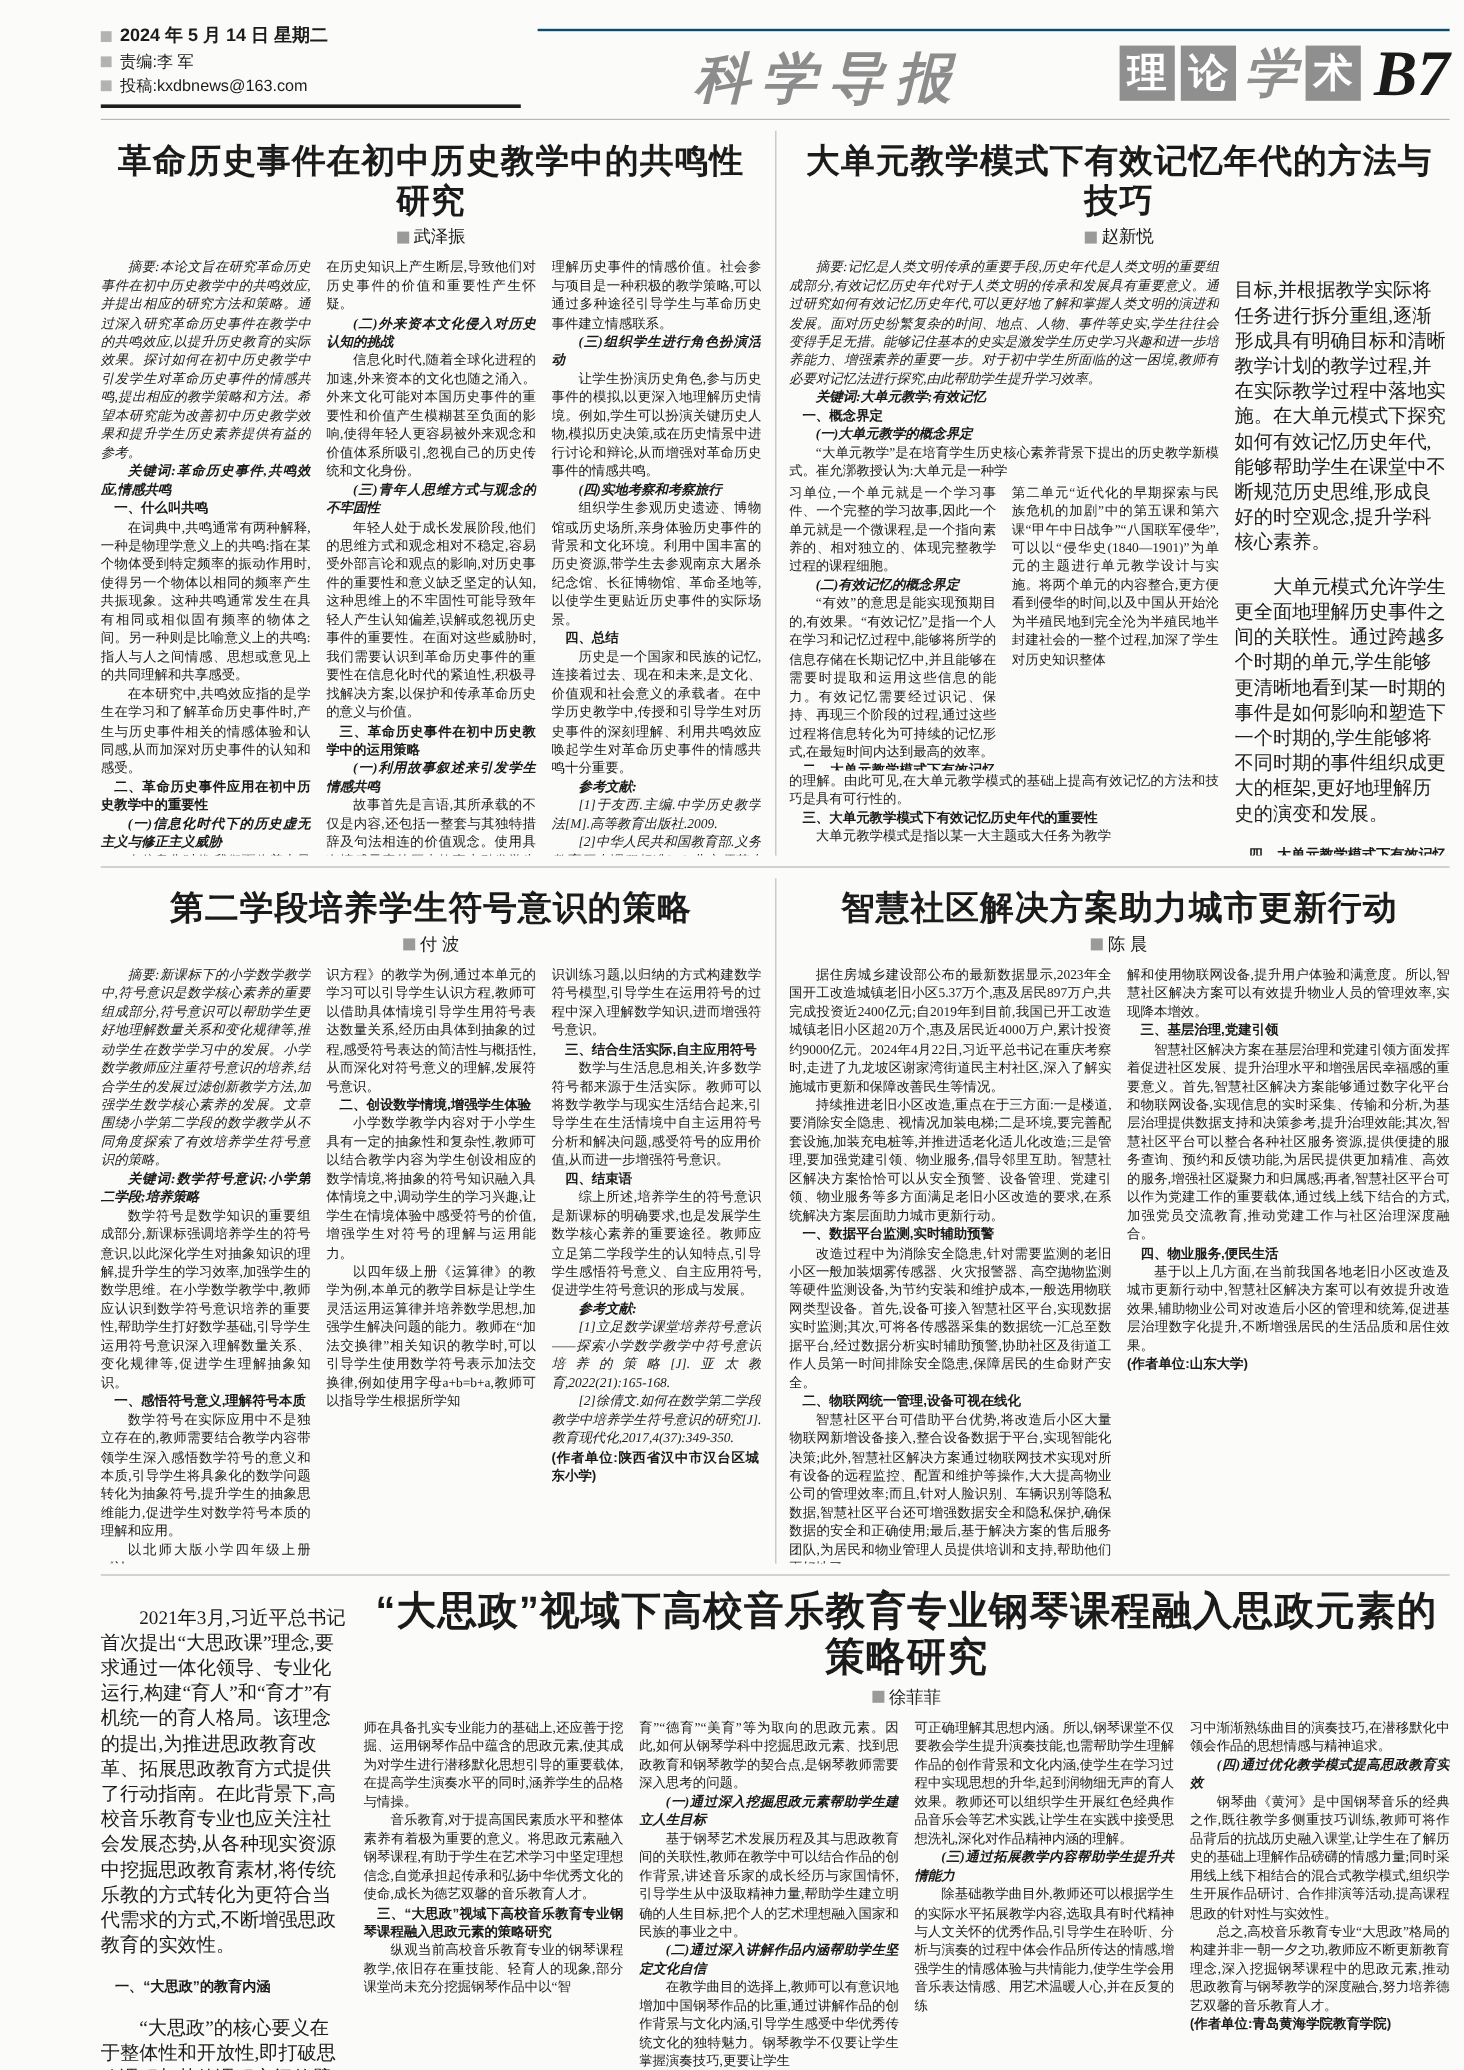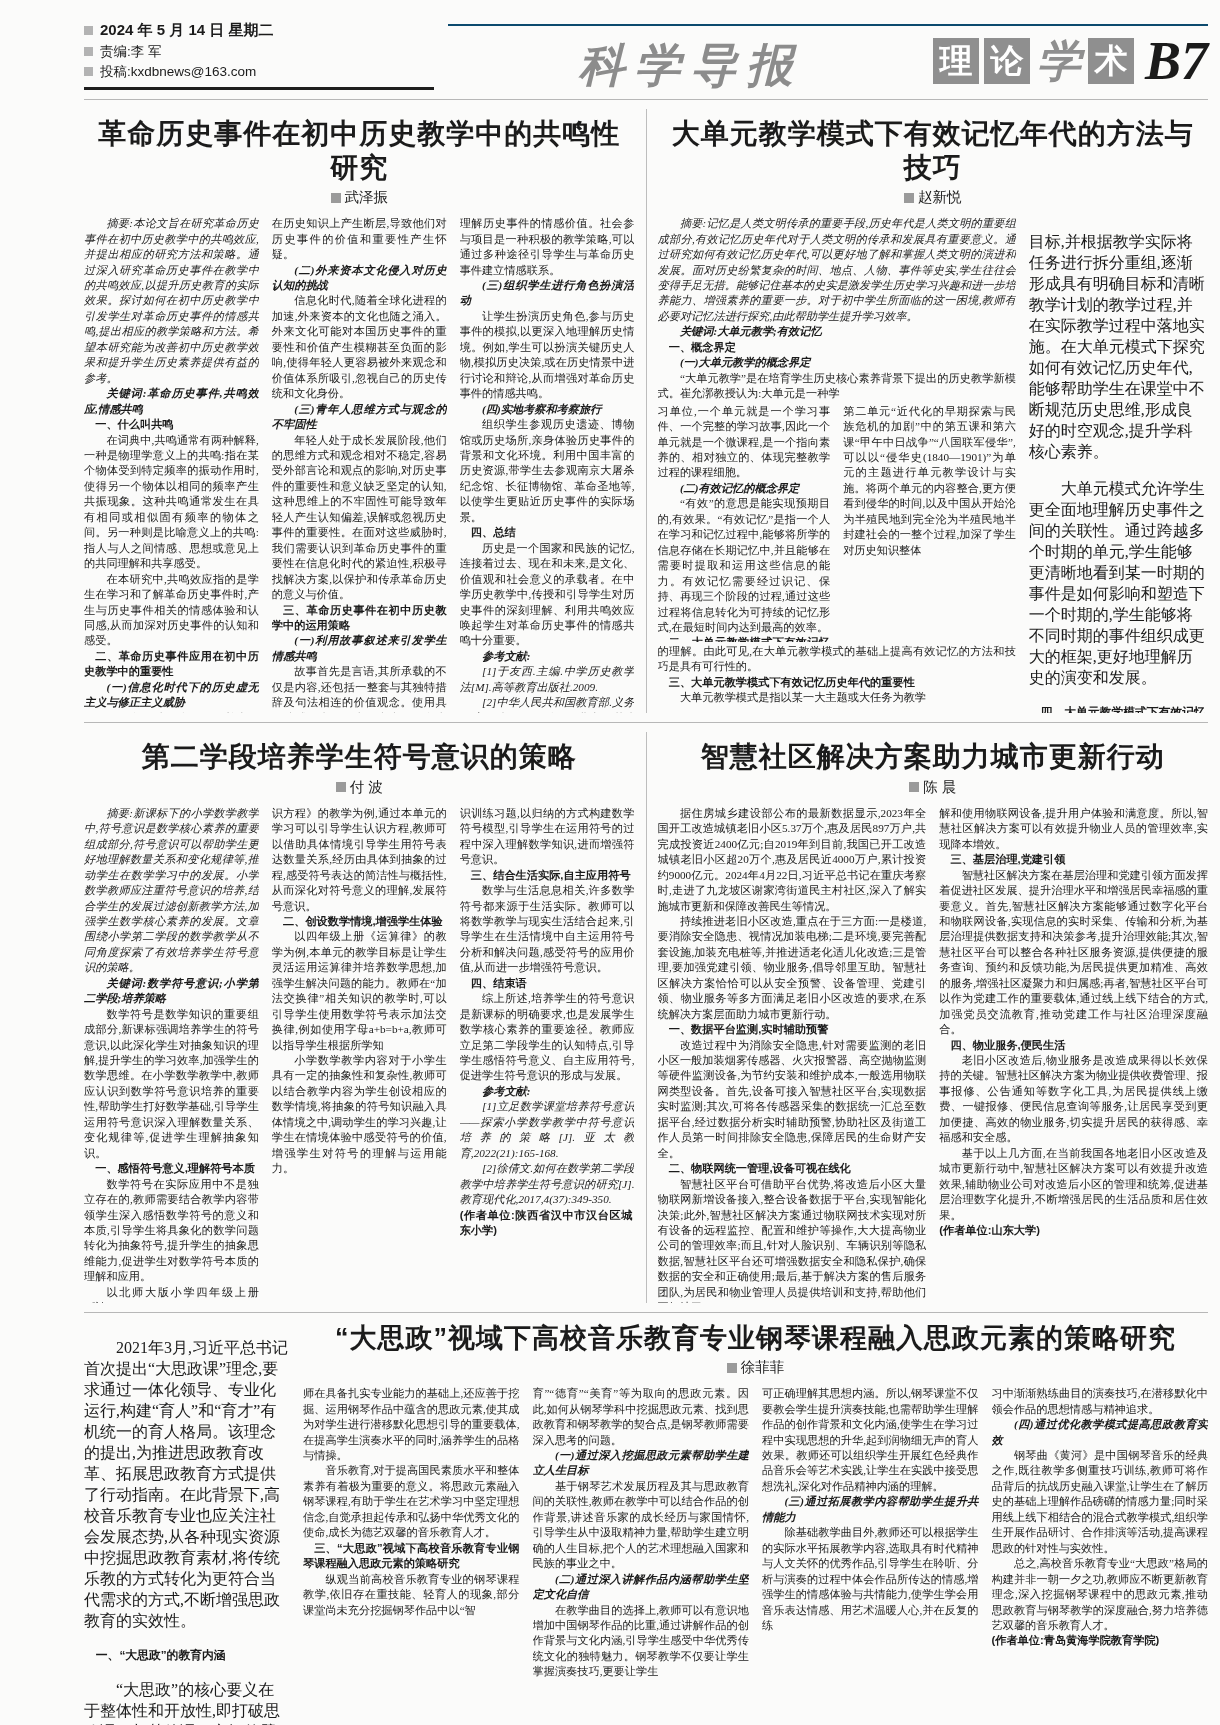--- a/index.html
+++ b/index.html
@@ -64,21 +64,21 @@
   .a2-col3{flex:1;min-width:0;height:497px;overflow:hidden;}
   .wide{overflow:hidden;}
 
   
   .row2 .col{height:497px;}
 
   
   .a5{display:flex;gap:13px;}
   .a5-col1{width:206px;flex:none;height:428px;overflow:hidden;}
   .a5-right{flex:1;min-width:0;}
-  .a5-right .art-title{font-size:27px;margin-top:0;}
+  .a5-right .art-title{font-size:33px;margin-top:0;}
   .a5-cols .col{height:352px;}
 </style>
 </head>
 <body>
 
 <div class="page">
 
   <header>
     <div class="mh-left">
       <div class="mh-line date">
@@ -206,22 +206,22 @@
             <p class="b-abs">摘要:新课标下的小学数学教学中,符号意识是数学核心素养的重要组成部分,符号意识可以帮助学生更好地理解数量关系和变化规律等,推动学生在数学学习中的发展。小学数学教师应注重符号意识的培养,结合学生的发展过滤创新教学方法,加强学生数学核心素养的发展。文章围绕小学第二学段的数学教学从不同角度探索了有效培养学生符号意识的策略。</p>
             <p class="b-kw">关键词:数学符号意识;小学第二学段;培养策略</p>
             <p class="b-p">数学符号是数学知识的重要组成部分,新课标强调培养学生的符号意识,以此深化学生对抽象知识的理解,提升学生的学习效率,加强学生的数学思维。在小学数学教学中,教师应认识到数学符号意识培养的重要性,帮助学生打好数学基础,引导学生运用符号意识深入理解数量关系、变化规律等,促进学生理解抽象知识。</p>
             <p class="b-h">一、感悟符号意义,理解符号本质</p>
             <p class="b-p">数学符号在实际应用中不是独立存在的,教师需要结合教学内容带领学生深入感悟数学符号的意义和本质,引导学生将具象化的数学问题转化为抽象符号,提升学生的抽象思维能力,促进学生对数学符号本质的理解和应用。</p>
             <p class="b-p">以北师大版小学四年级上册《认</p>
           </div>
         <div class="col">
             <p class="b-pc">识方程》的教学为例,通过本单元的学习可以引导学生认识方程,教师可以借助具体情境引导学生用符号表达数量关系,经历由具体到抽象的过程,感受符号表达的简洁性与概括性,从而深化对符号意义的理解,发展符号意识。</p>
             <p class="b-h">二、创设数学情境,增强学生体验</p>
+            <p class="b-p">小学数学教学内容对于小学生具有一定的抽象性和复杂性,教师可以结合教学内容为学生创设相应的数学情境,将抽象的符号知识融入具体情境之中,调动学生的学习兴趣,让学生在情境体验中感受符号的价值,增强学生对符号的理解与运用能力。</p>
             <p class="b-p">以四年级上册《运算律》的教学为例,本单元的教学目标是让学生灵活运用运算律并培养数学思想,加强学生解决问题的能力。教师在“加法交换律”相关知识的教学时,可以引导学生使用数学符号表示加法交换律,例如使用字母a+b=b+a,教师可以指导学生根据所学知</p>
-            <p class="b-p">小学数学教学内容对于小学生具有一定的抽象性和复杂性,教师可以结合教学内容为学生创设相应的数学情境,将抽象的符号知识融入具体情境之中,调动学生的学习兴趣,让学生在情境体验中感受符号的价值,增强学生对符号的理解与运用能力。</p>
           </div>
         <div class="col">
             <p class="b-pc">识训练习题,以归纳的方式构建数学符号模型,引导学生在运用符号的过程中深入理解数学知识,进而增强符号意识。</p>
             <p class="b-h">三、结合生活实际,自主应用符号</p>
             <p class="b-p">数学与生活息息相关,许多数学符号都来源于生活实际。教师可以将数学教学与现实生活结合起来,引导学生在生活情境中自主运用符号分析和解决问题,感受符号的应用价值,从而进一步增强符号意识。</p>
             <p class="b-h">四、结束语</p>
             <p class="b-p">综上所述,培养学生的符号意识是新课标的明确要求,也是发展学生数学核心素养的重要途径。教师应立足第二学段学生的认知特点,引导学生感悟符号意义、自主应用符号,促进学生符号意识的形成与发展。</p>
             <p class="b-refh">参考文献:</p>
             <p class="b-ref">[1]立足数学课堂培养符号意识——探索小学数学教学中符号意识培养的策略[J].亚太教育,2022(21):165-168.</p>
             <p class="b-ref">[2]徐倩文.如何在数学第二学段教学中培养学生符号意识的研究[J].教育现代化,2017,4(37):349-350.</p>
@@ -243,21 +243,20 @@
             <p class="b-h">一、数据平台监测,实时辅助预警</p>
             <p class="b-p">改造过程中为消除安全隐患,针对需要监测的老旧小区一般加装烟雾传感器、火灾报警器、高空抛物监测等硬件监测设备,为节约安装和维护成本,一般选用物联网类型设备。首先,设备可接入智慧社区平台,实现数据实时监测;其次,可将各传感器采集的数据统一汇总至数据平台,经过数据分析实时辅助预警,协助社区及街道工作人员第一时间排除安全隐患,保障居民的生命财产安全。</p>
             <p class="b-h">二、物联网统一管理,设备可视在线化</p>
             <p class="b-p">智慧社区平台可借助平台优势,将改造后小区大量物联网新增设备接入,整合设备数据于平台,实现智能化决策;此外,智慧社区解决方案通过物联网技术实现对所有设备的远程监控、配置和维护等操作,大大提高物业公司的管理效率;而且,针对人脸识别、车辆识别等隐私数据,智慧社区平台还可增强数据安全和隐私保护,确保数据的安全和正确使用;最后,基于解决方案的售后服务团队,为居民和物业管理人员提供培训和支持,帮助他们更好地了</p>
           </div>
         <div class="col">
             <p class="b-pc">解和使用物联网设备,提升用户体验和满意度。所以,智慧社区解决方案可以有效提升物业人员的管理效率,实现降本增效。</p>
             <p class="b-h">三、基层治理,党建引领</p>
             <p class="b-p">智慧社区解决方案在基层治理和党建引领方面发挥着促进社区发展、提升治理水平和增强居民幸福感的重要意义。首先,智慧社区解决方案能够通过数字化平台和物联网设备,实现信息的实时采集、传输和分析,为基层治理提供数据支持和决策参考,提升治理效能;其次,智慧社区平台可以整合各种社区服务资源,提供便捷的服务查询、预约和反馈功能,为居民提供更加精准、高效的服务,增强社区凝聚力和归属感;再者,智慧社区平台可以作为党建工作的重要载体,通过线上线下结合的方式,加强党员交流教育,推动党建工作与社区治理深度融合。</p>
             <p class="b-h">四、物业服务,便民生活</p>
-            <p class="b-p">老旧小区改造后,物业服务是改造成果得以长效保持的关键。智慧社区解决方案为物业提供收费管理、报事报修、公告通知等数字化工具,为居民提供线上缴费、一键报修、便民信息查询等服务,让居民享受到更加便捷、高效的物业服务,切实提升居民的获得感、幸福感和安全感。</p>
             <p class="b-p">基于以上几方面,在当前我国各地老旧小区改造及城市更新行动中,智慧社区解决方案可以有效提升改造效果,辅助物业公司对改造后小区的管理和统筹,促进基层治理数字化提升,不断增强居民的生活品质和居住效果。</p>
             <p class="b-unit">(作者单位:山东大学)</p>
           </div>
       </div>
     </article>
   </section>
 
   <hr class="hsep">
 
   <section class="a5">

